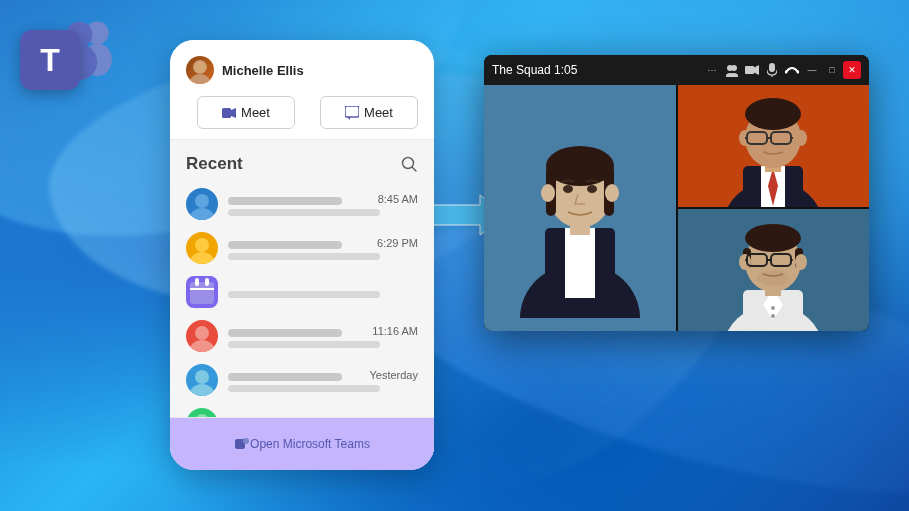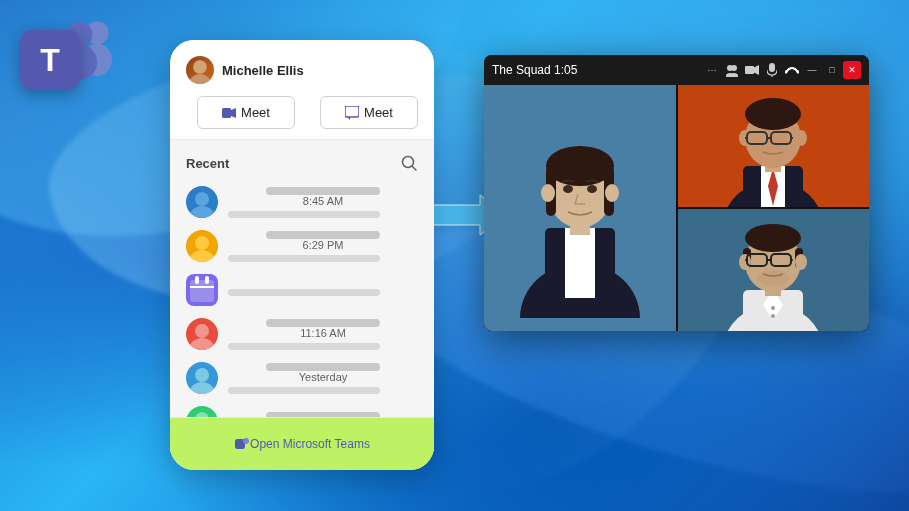--- a/index.html
+++ b/index.html
@@ -185,21 +185,21 @@
     }
 
     .recent-header {
       display: flex;
       align-items: center;
       justify-content: space-between;
       padding: 4px 16px 8px 16px;
     }
 
     .recent-label {
-      font-size: 13px;
+      font-size: 17px;
       font-weight: 600;
       color: #424242;
     }
 
     .search-icon-small {
       width: 18px;
       height: 18px;
       color: #616161;
       cursor: pointer;
     }
@@ -229,22 +229,21 @@
     }
 
     .chat-details {
       flex: 1;
       min-width: 0;
     }
 
     .chat-name-row {
       display: flex;
       justify-content: space-between;
-      align-items: center;
-      flex-direction: column;
+      align-items: flex-end;
     }
 
     .chat-name-placeholder {
       height: 8px;
       background: #c8c8c8;
       border-radius: 4px;
       width: 60%;
     }
 
     .chat-time {
@@ -261,21 +260,21 @@
       width: 80%;
       margin-top: 4px;
     }
 
     .panel-footer {
       position: absolute;
       bottom: 0;
       left: 0;
       right: 0;
       padding: 18px 16px;
-      background: #bef264;
+      background: #c4b5fd;
       border-top: 1px solid #e8e8e8;
       display: flex;
       align-items: center;
       justify-content: center;
       cursor: pointer;
     }
 
     .open-teams-label {
       font-size: 12px;
       color: #5558AF;

